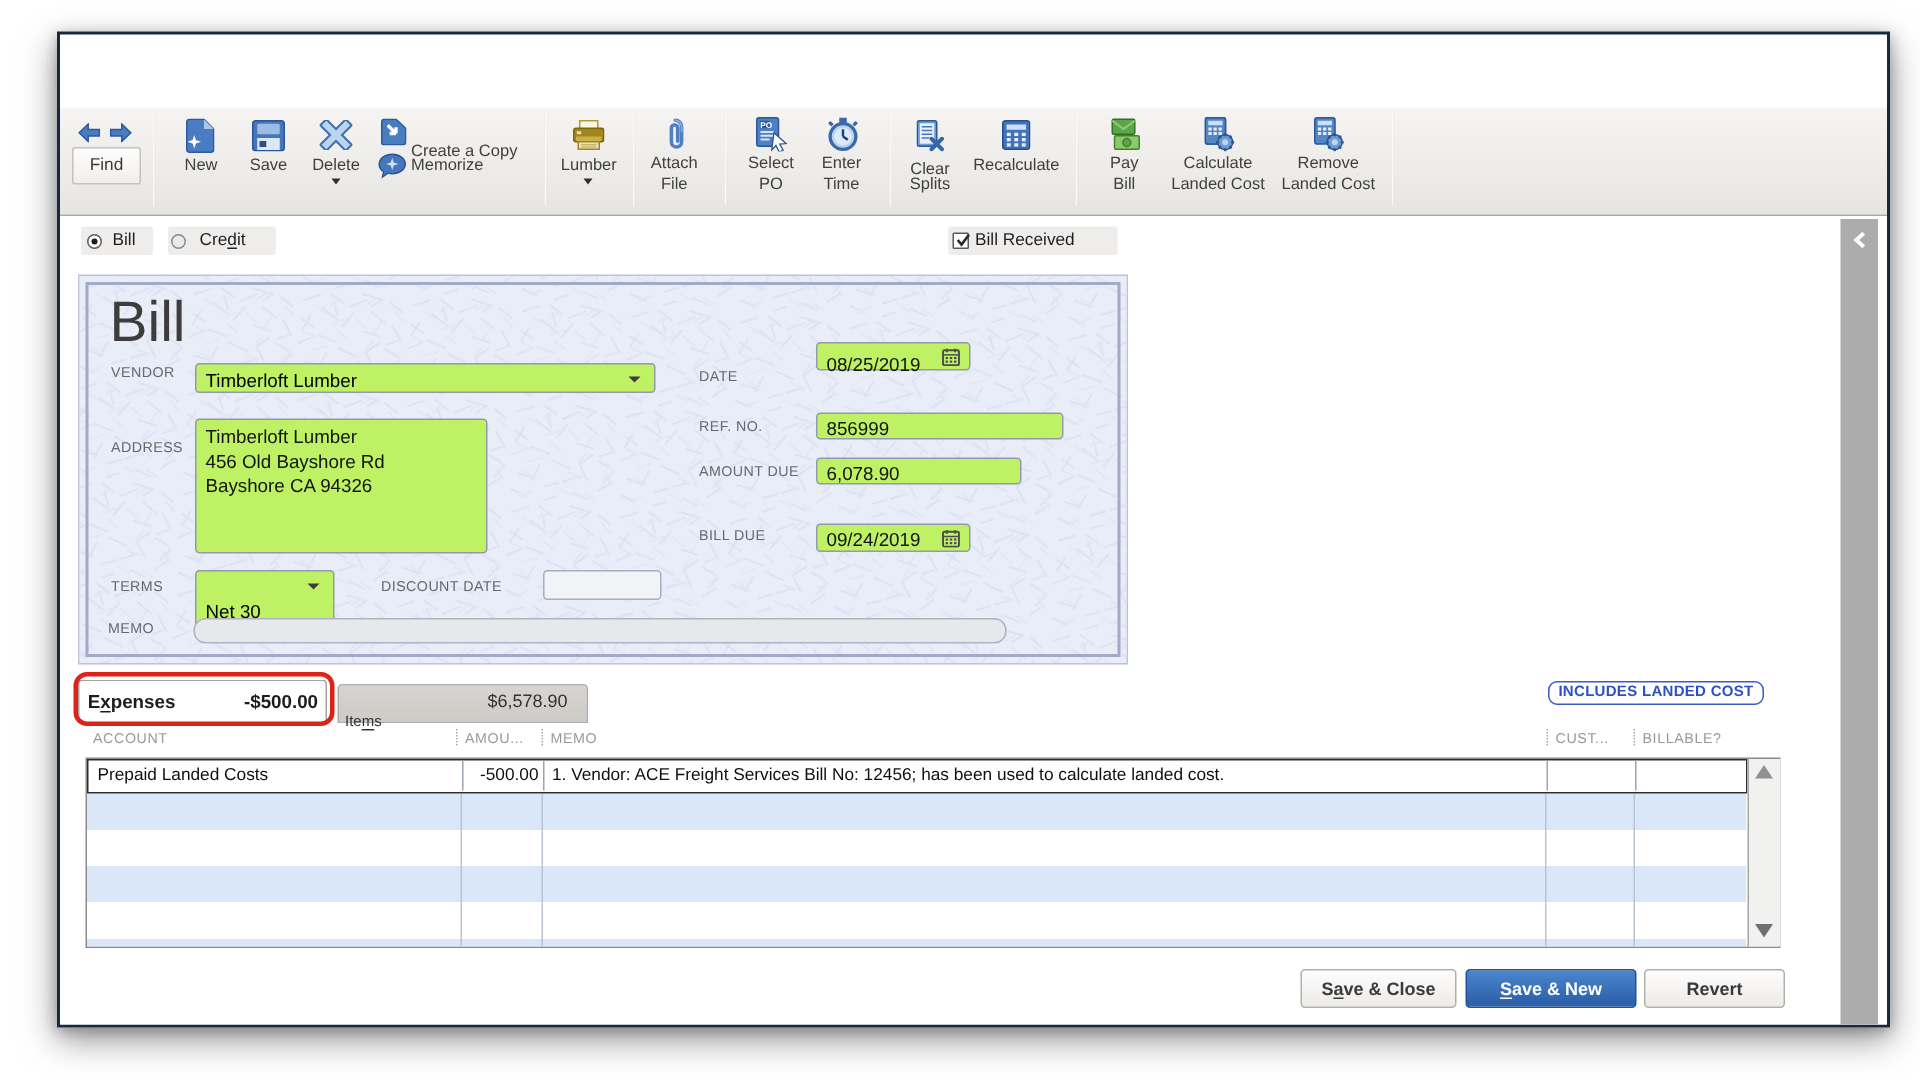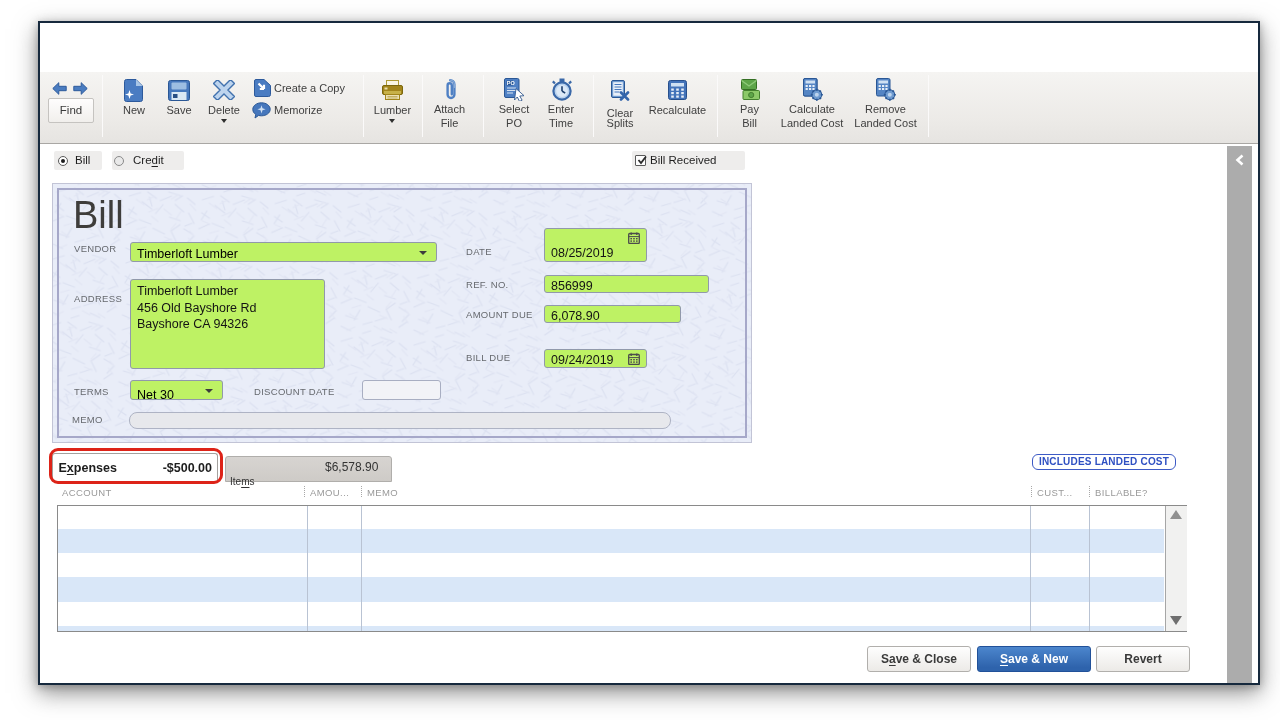--- a/index.html
+++ b/index.html
@@ -86,21 +86,21 @@
         <path d="M8.2 -2 h5.6 v9.2 h9.2 v5.6 h-9.2 v9.2 h-5.6 v-9.2 h-9.2 v-5.6 h9.2 Z"></path>
       </g>
     </svg>
     <div class="tlabel" style="left:184px;top:32px;transform:translateX(-50%)">Delete</div>
     <div class="caret" style="left:180.5px;top:47px"></div>
 
     <svg class="abs" style="left:213.5px;top:7px" width="17" height="18" viewBox="0 0 17 18">
       <path d="M2 0.5 H10 L16.5 6.5 V15.5 a2 2 0 0 1 -2 2 H2 a1.5 1.5 0 0 1 -1.5 -1.5 V2 A1.5 1.5 0 0 1 2 0.5 Z" fill="#4a7cc2" stroke="#2d5a9c"></path>
       <path d="M4.5 4.5 L10 10 M10 10 V5.8 M10 10 H5.8" stroke="#fff" stroke-width="2.2" fill="none"></path>
     </svg>
-    <div class="tlabel" style="left:234px;top:10px">Create a Copy</div>
+    <div class="tlabel" style="left:234px;top:23px">Create a Copy</div>
 
     <svg class="abs" style="left:212px;top:30px" width="19" height="17" viewBox="0 0 19 17">
       <path d="M9.5 0.8 c4.8 0 8.7 2.9 8.7 6.5 0 3.6 -3.9 6.5 -8.7 6.5 -1 0 -2 -.1 -2.9 -.4 L3 16 l.8 -3.6 C1.8 11.2 0.8 9.5 0.8 7.3 0.8 3.7 4.7 0.8 9.5 0.8 Z" fill="#4677bc" stroke="#2a5795"></path>
       <path d="M9.5 3.2 l1 3.1 3.1 1 -3.1 1 -1 3.1 -1 -3.1 -3.1 -1 3.1 -1 Z" fill="#cfdff1"></path>
     </svg>
     <div class="tlabel" style="left:234px;top:32px">Memorize</div>
 
     <svg class="abs" style="left:342px;top:8px" width="21" height="20" viewBox="0 0 21 20">
       <rect x="4.5" y="0.5" width="12" height="6" fill="#faf6e3" stroke="#af9b35"></rect>
       <rect x="0.5" y="5.5" width="20" height="9" rx="1.5" fill="#a2851b" stroke="#7c670d"></rect>
@@ -293,30 +293,30 @@
 
       <div class="abs" style="left:20px;top:11px;font-size:38px;color:#3e3d3b;line-height:40px;">Bill</div>
 
       <label class="fl" style="left:21px;top:59px">VENDOR</label>
       <div class="field" style="left:77px;top:58px;width:307px;height:20px;padding:2.5px 6px;color:#000;">Timberloft Lumber
         <div class="darrow" style="right:9px;top:8px;"></div>
       </div>
       <label class="fl" style="left:21px;top:109px">ADDRESS</label>
       <div class="field" style="left:77px;top:95px;width:195px;height:90px;padding:3px 6px;line-height:16.5px;">Timberloft Lumber<br>456 Old Bayshore Rd<br>Bayshore CA 94326</div>
       <label class="fl" style="left:21px;top:202px">TERMS</label>
-      <div class="field" style="left:77px;top:196px;width:93px;height:20px;padding:6px 6px;color:#000;">Net 30
+      <div class="field" style="left:77px;top:196px;width:93px;height:20px;padding:19px 6px;color:#000;">Net 30
         <div class="darrow" style="right:9px;top:8px;"></div>
       </div>
       <label class="fl" style="left:201px;top:202px">DISCOUNT DATE</label>
       <div class="field" style="left:309px;top:196px;width:79px;height:20px;background:#f2f3f7;border-color:#a8aec2;"></div>
       <label class="fl" style="left:19px;top:230px">MEMO</label>
       <div class="field" style="left:76px;top:228px;width:542px;height:17px;background:#e7e8ec;border-color:#aeb3c4;border-radius:8px;"></div>
 
       <label class="fl" style="left:413px;top:62px">DATE</label>
-      <div class="field" style="left:491px;top:44px;width:103px;height:19px;padding:16px 6px;">08/25/2019
+      <div class="field" style="left:491px;top:44px;width:103px;height:19px;padding:6px 6px;">08/25/2019
         <svg class="abs" style="right:6px;top:3px" width="12" height="12" viewBox="0 0 12 12">
           <rect x="0.7" y="1.5" width="10.6" height="10" rx="1" fill="none" stroke="#4c4c4c" stroke-width="1.3"></rect>
           <path d="M3.2 0.5 v2.4 M8.8 0.5 v2.4" stroke="#4c4c4c" stroke-width="1.3"></path>
           <path d="M0.7 4.6 h10.6" stroke="#4c4c4c" stroke-width="1"></path>
           <g fill="#4c4c4c">
               <rect x="2.4" y="6" width="1.6" height="1.4"></rect>
               <rect x="5.2" y="6" width="1.6" height="1.4"></rect>
               <rect x="8" y="6" width="1.6" height="1.4"></rect>
               <rect x="2.4" y="8.4" width="1.6" height="1.4"></rect>
               <rect x="5.2" y="8.4" width="1.6" height="1.4"></rect>
@@ -364,20 +364,29 @@
     <div class="hdr" style="left:997px;top:343px">CUST...</div>
     <div class="dots" style="left:1049px;top:342px"></div>
     <div class="hdr" style="left:1055px;top:343px">BILLABLE?</div>
 
     <div class="abs" id="table" style="left:17px;top:361px;width:1130px;height:127px;border:1px solid #8a8a8a;background:#fff;">
       <div class="abs" style="left:0;top:23px;width:1106px;height:102px;background:repeating-linear-gradient(180deg,#d9e7f8 0px,#d9e7f8 24.2px,#ffffff 24.2px,#ffffff 48.4px);"></div>
       <div class="abs" style="left:249px;top:0;width:1px;height:125px;background:#b9c3d3;"></div>
       <div class="abs" style="left:303px;top:0;width:1px;height:125px;background:#b9c3d3;"></div>
       <div class="abs" style="left:972px;top:0;width:1px;height:125px;background:#b9c3d3;"></div>
       <div class="abs" style="left:1031px;top:0;width:1px;height:125px;background:#b9c3d3;"></div>
+      <div class="abs" style="left:0;top:0;width:1107px;height:23px;background:#fff;border:1.5px solid #2e2e2e;">
+        <div class="abs" style="left:249px;top:0;width:1px;height:20px;background:#9aa4b2;"></div>
+        <div class="abs" style="left:303px;top:0;width:1px;height:20px;background:#9aa4b2;"></div>
+        <div class="abs" style="left:972px;top:0;width:1px;height:20px;background:#9aa4b2;"></div>
+        <div class="abs" style="left:1031px;top:0;width:1px;height:20px;background:#9aa4b2;"></div>
+        <div class="abs" style="left:6px;top:3.5px;font-size:11.5px;color:#0f0f0f;">Prepaid Landed Costs</div>
+        <div class="abs" style="left:249px;top:3.5px;width:51px;text-align:right;font-size:11.5px;color:#0f0f0f;">-500.00</div>
+        <div class="abs" style="left:309px;top:3.5px;font-size:11.5px;color:#0f0f0f;">1. Vendor: ACE Freight Services Bill No: 12456; has been used to calculate landed cost.</div>
+      </div>
       <div class="abs" style="left:1107px;top:0;width:22px;height:125px;background:#f1f1f0;border-left:1px solid #a6a6a6;">
         <div class="abs" style="left:4px;top:4px;width:0;height:0;border-left:6.5px solid transparent;border-right:6.5px solid transparent;border-bottom:9px solid #909090;"></div>
         <div class="abs" style="left:4px;top:110px;width:0;height:0;border-left:6.5px solid transparent;border-right:6.5px solid transparent;border-top:9px solid #6f6f6f;"></div>
       </div>
     </div>
 
     <div class="btn gray" style="left:827px;top:502px;width:104px;">S<u>a</u>ve &amp; Close</div>
     <div class="btn" style="left:937px;top:502px;width:114px;background:linear-gradient(#4c86cd,#2e63ac 85%);border:1px solid #215199;color:#fff;"><u>S</u>ave &amp; New</div>
     <div class="btn gray" style="left:1056px;top:502px;width:94px;">Revert</div>
   </div>

